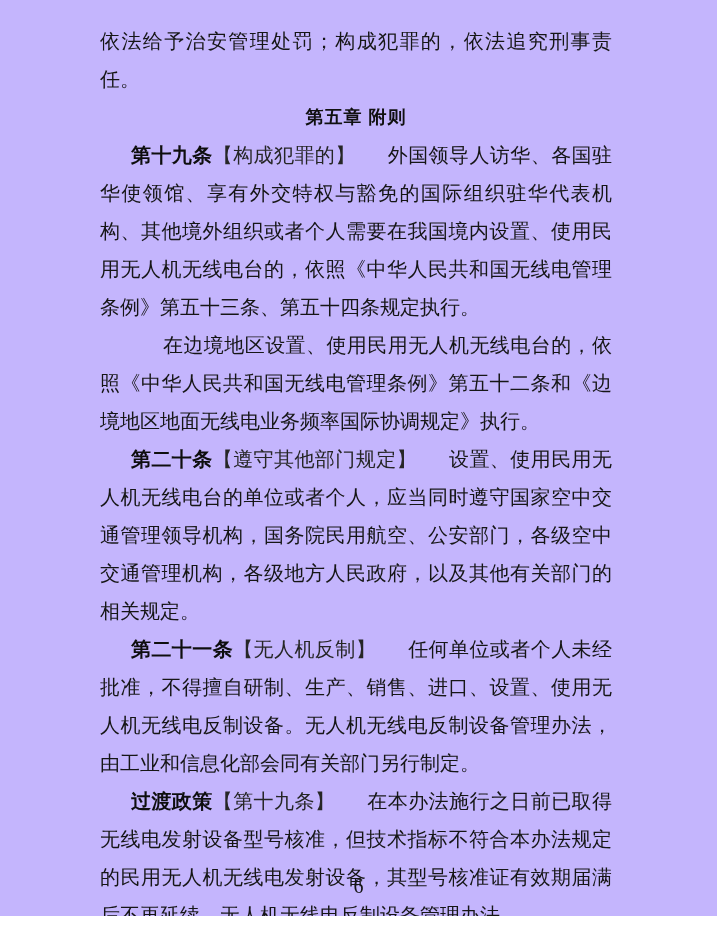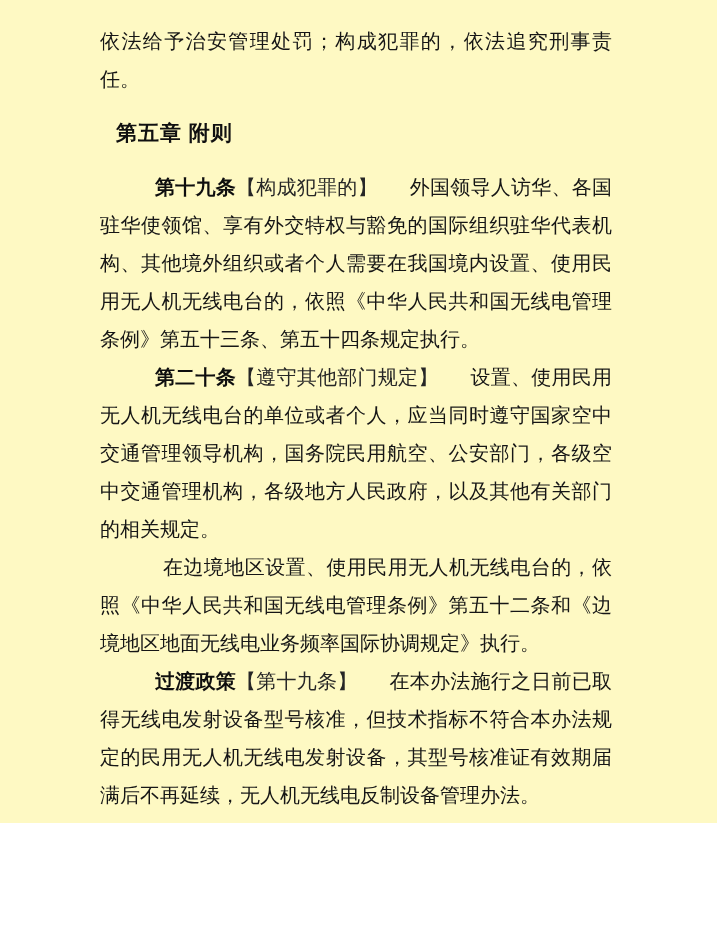--- a/index.html
+++ b/index.html
@@ -3,22 +3,22 @@
 <meta charset="utf-8">
 <style>
   html, body {
     margin: 0;
     padding: 0;
     background: #ffffff;
   }
   .page {
     position: relative;
     width: 717px;
-    height: 823px;
-    background: #fef9c3;
+    height: 916px;
+    background: #c4b5fd;
     overflow: hidden;
     font-family: "Liberation Serif", "DejaVu Serif", serif;
     color: #161616;
   }
   .doc {
     position: absolute;
     top: 22px;
     left: 100px;
     width: 512px;
     font-size: 20px;
@@ -30,33 +30,33 @@
     text-justify: inter-character;
     word-break: break-all;
   }
   .p-cont {
     text-indent: 0;
   }
   .p-art {
     text-indent: 31px;
   }
   .chapter {
-    margin: 16px;
+    margin: 0;
     font-family: "Liberation Sans", "DejaVu Sans", sans-serif;
     font-weight: 700;
-    font-size: 21px;
+    font-size: 18px;
     line-height: 38px;
+    text-align: center;
     color: #101010;
     letter-spacing: 1px;
   }
   .art-no {
     font-family: "Liberation Sans", "DejaVu Sans", sans-serif;
     font-weight: 700;
     color: #0e0e0e;
-    margin-left: 24px;
   }
   .art-subject {
     font-weight: 400;
     color: #262626;
   }
   .art-text {
     font-weight: 400;
     margin-left: 32px;
   }
   .footer {
@@ -78,24 +78,25 @@
 
 <div class="page">
   <main class="doc">
 
     <p class="p-cont">依法给予治安管理处罚；构成犯罪的，依法追究刑事责任。</p>
 
     <h2 class="chapter">第五章 附则</h2>
 
     <p class="p-art"><span class="art-no">第十九条</span><span class="art-subject">【构成犯罪的】</span><span class="art-text">外国领导人访华、各国驻华使领馆、享有外交特权与豁免的国际组织驻华代表机构、其他境外组织或者个人需要在我国境内设置、使用民用无人机无线电台的，依照《中华人民共和国无线电管理条例》第五十三条、第五十四条规定执行。</span></p>
 
+    <p class="p-art"><span class="art-text">在边境地区设置、使用民用无人机无线电台的，依照《中华人民共和国无线电管理条例》第五十二条和《边境地区地面无线电业务频率国际协调规定》执行。</span></p>
+
     <p class="p-art"><span class="art-no">第二十条</span><span class="art-subject">【遵守其他部门规定】</span><span class="art-text">设置、使用民用无人机无线电台的单位或者个人，应当同时遵守国家空中交通管理领导机构，国务院民用航空、公安部门，各级空中交通管理机构，各级地方人民政府，以及其他有关部门的相关规定。</span></p>
 
-    <p class="p-art"><span class="art-text">在边境地区设置、使用民用无人机无线电台的，依照《中华人民共和国无线电管理条例》第五十二条和《边境地区地面无线电业务频率国际协调规定》执行。</span></p>
-
+    <p class="p-art"><span class="art-no">第二十一条</span><span class="art-subject">【无人机反制】</span><span class="art-text">任何单位或者个人未经批准，不得擅自研制、生产、销售、进口、设置、使用无人机无线电反制设备。无人机无线电反制设备管理办法，由工业和信息化部会同有关部门另行制定。</span></p>
 
     <p class="p-art"><span class="art-no">过渡政策</span><span class="art-subject">【第十九条】</span><span class="art-text">在本办法施行之日前已取得无线电发射设备型号核准，但技术指标不符合本办法规定的民用无人机无线电发射设备，其型号核准证有效期届满后不再延续，无人机无线电反制设备管理办法。</span></p>
 
   </main>
 
   <footer class="footer">
     <span class="pagenum">6</span>
   </footer>
 </div>
 

